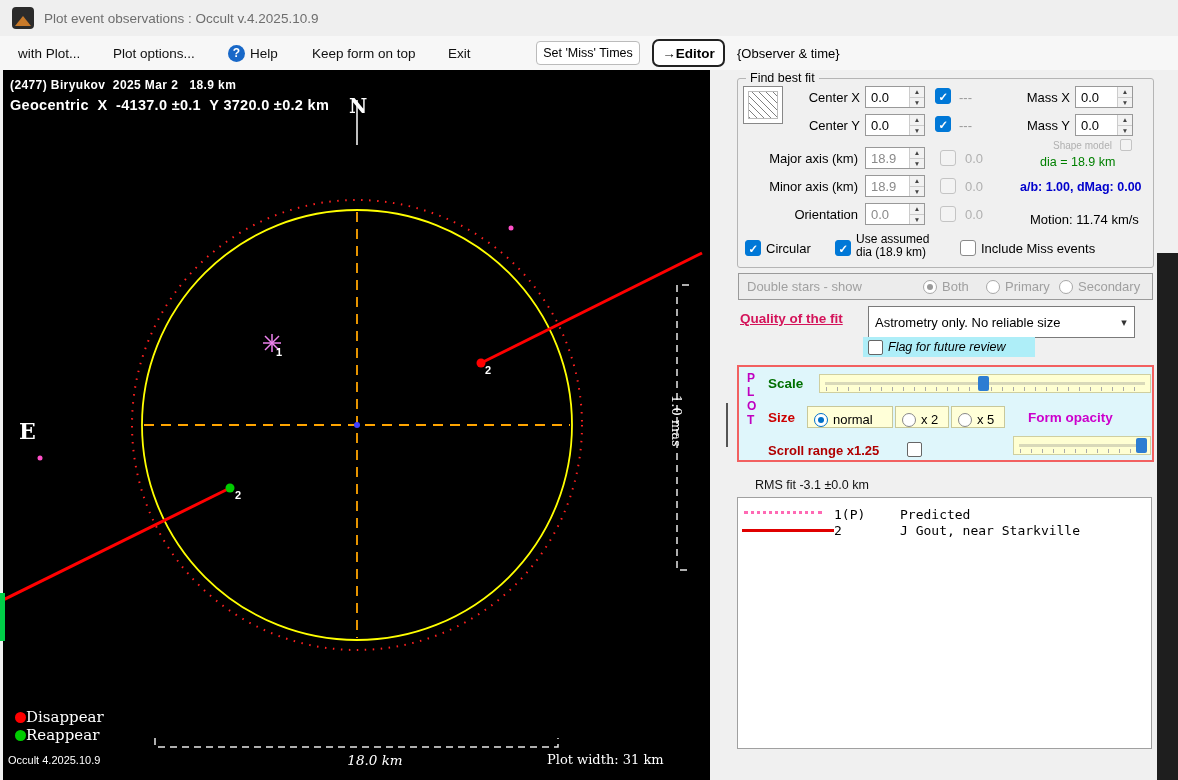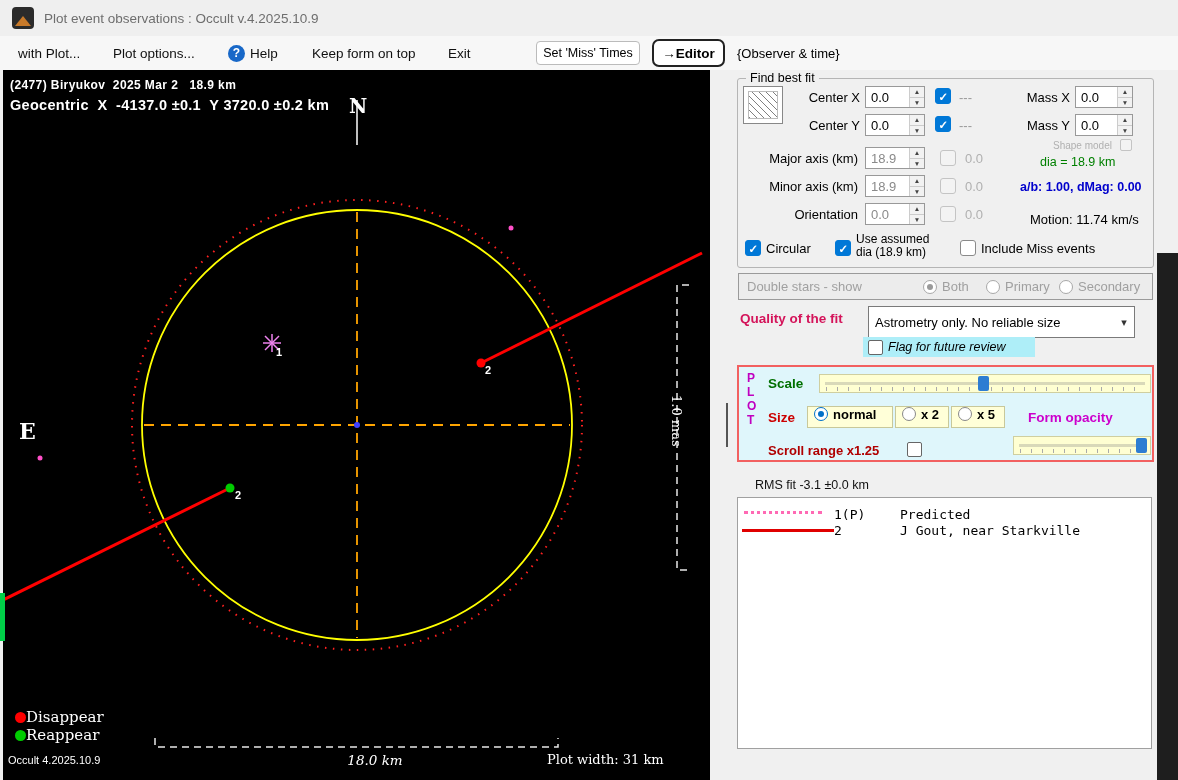--- a/index.html
+++ b/index.html
@@ -72,21 +72,21 @@
   .flagbox { position:absolute; left:128px; top:267px; width:172px; height:20px; background:#aeeef8; display:flex; align-items:center; gap:5px; padding-left:5px; }
   .cbx { width:15px; height:15px; border:1px solid #666; border-radius:2px; background:#fff; flex:none; }
   .flag-label { font-style:italic; font-size:12.5px; }
 
   .plotpanel { position:absolute; left:2px; top:295px; width:417px; height:97px; border:2px solid #f26060; background:#dff6fb; }
   .plt-letter { position:absolute; left:8px; color:#c000c0; font-weight:bold; font-size:12px; }
   .slider { position:absolute; background:#ffffd2; border:1px solid #cfcfa0; }
   .groove { position:absolute; left:5px; right:5px; top:7px; height:3px; background:#d9d9b9; }
   .ticks { position:absolute; left:6px; right:6px; bottom:1px; height:4px; background:repeating-linear-gradient(90deg, #aaa 0 1px, transparent 1px 11px); }
   .thumb { position:absolute; top:1px; width:11px; height:15px; background:#2d7dd2; border-radius:2px; }
-  .size-opt { position:absolute; top:39px; height:22px; background:#ffffd8; border:1px solid #c8c89a; display:flex; align-items:flex-start; gap:5px; padding:0 6px; font-weight:bold; font-size:13px; }
+  .size-opt { position:absolute; top:39px; height:22px; background:#ffffd8; border:1px solid #c8c89a; display:flex; align-items:flex-end; gap:5px; padding:0 6px; font-weight:normal; font-size:13px; }
   .sradio { width:14px; height:14px; border:1px solid #888; border-radius:50%; background:#fff; position:relative; flex:none; }
   .sradio.blue { border:1.5px solid #0070c8; }
   .sradio.blue::after { content:""; position:absolute; left:2.5px; top:2.5px; width:6px; height:6px; border-radius:50%; background:#0070c8; }
 
   .rms { position:absolute; left:20px; top:408px; font-size:12.5px; color:#111; }
   .listbox { position:absolute; left:2px; top:427px; width:415px; height:252px; background:#fff; border:1px solid #a0a0a0; font-family:"DejaVu Sans Mono", monospace; font-size:13px; }
   .obs-id { position:absolute; left:96px; }
   .obs-name { position:absolute; left:162px; white-space:pre; }
   .dotted-sample { position:absolute; left:6px; top:13px; width:78px; border-top:3px dotted #ff69b4; }
   .solid-sample { position:absolute; left:4px; top:31px; width:92px; height:3px; background:#e00000; }
@@ -262,21 +262,21 @@
     <div class="dsbar">
       <span class="abs" style="left:8px; top:5px; font-size:13px;">Double stars - show</span>
       <span class="radio sel" style="left:184px; top:6px;"></span>
       <span class="abs" style="left:203px; top:5px;">Both</span>
       <span class="radio" style="left:247px; top:6px;"></span>
       <span class="abs" style="left:266px; top:5px;">Primary</span>
       <span class="radio" style="left:320px; top:6px;"></span>
       <span class="abs" style="left:339px; top:5px;">Secondary</span>
     </div>
 
-    <div class="abs crimson" style="left:5px; top:241px; font-size:13.5px;">Quality of the fit</div>
+    <div class="abs crimson" style="left:5px; top:241px; font-size:13.5px;text-decoration:underline;">Quality of the fit</div>
     <div class="combo">
       <span>Astrometry only. No reliable size</span>
       <span class="combo-arrow">▾</span>
     </div>
     <div class="flagbox">
       <span class="cbx"></span>
       <span class="flag-label">Flag for future review</span>
     </div>
 
     <div class="plotpanel">

